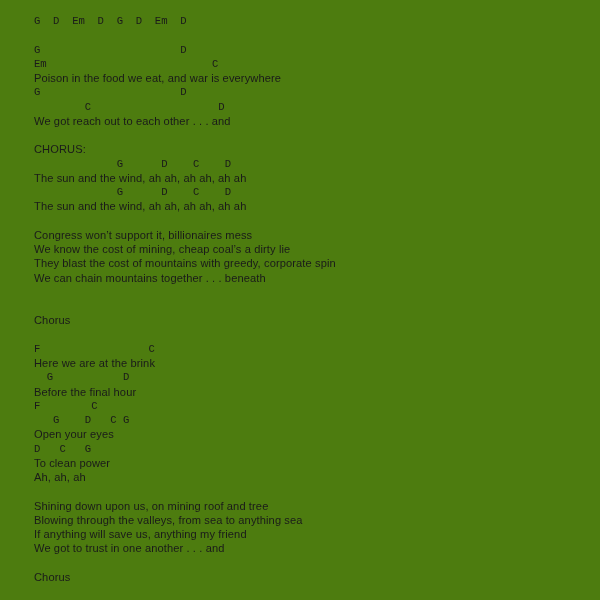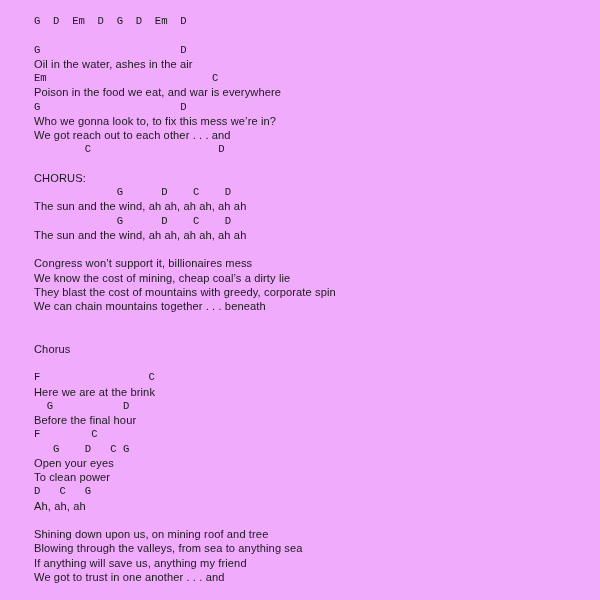--- a/index.html
+++ b/index.html
@@ -49,32 +49,30 @@
   .line.lyric {
     font-family: "Liberation Sans", sans-serif;
   }
   .line.label {
     font-family: "Liberation Sans", sans-serif;
   }
 </style>
 </head>
 <body>
 
-<div id="page" style="background: #f0abfc;">
+<div id="page" style="background: #4d7c0f;">
   <div id="sheet" style="color: rgb(26, 26, 26);">
       <span class="line chords">G  D  Em  D  G  D  Em  D</span>
       <span class="line blank"> </span>
       <span class="line chords">G                      D</span>
-      <span class="line lyric">Oil in the water, ashes in the air</span>
       <span class="line chords">Em                          C</span>
       <span class="line lyric">Poison in the food we eat, and war is everywhere</span>
       <span class="line chords">G                      D</span>
-      <span class="line lyric">Who we gonna look to, to fix this mess we’re in?</span>
+      <span class="line chords">        C                    D</span>
       <span class="line lyric">We got reach out to each other . . . and</span>
-      <span class="line chords">        C                    D</span>
       <span class="line blank"> </span>
       <span class="line label">CHORUS:</span>
       <span class="line chords">             G      D    C    D</span>
       <span class="line lyric">The sun and the wind, ah ah, ah ah, ah ah</span>
       <span class="line chords">             G      D    C    D</span>
       <span class="line lyric">The sun and the wind, ah ah, ah ah, ah ah</span>
       <span class="line blank"> </span>
       <span class="line lyric">Congress won’t support it, billionaires mess</span>
       <span class="line lyric">We know the cost of mining, cheap coal’s a dirty lie</span>
       <span class="line lyric">They blast the cost of mountains with greedy, corporate spin</span>
@@ -83,22 +81,22 @@
       <span class="line blank"> </span>
       <span class="line label">Chorus</span>
       <span class="line blank"> </span>
       <span class="line chords">F                 C</span>
       <span class="line lyric">Here we are at the brink</span>
       <span class="line chords">  G           D</span>
       <span class="line lyric">Before the final hour</span>
       <span class="line chords">F        C</span>
       <span class="line chords">   G    D   C G</span>
       <span class="line lyric">Open your eyes</span>
+      <span class="line chords">D   C   G</span>
       <span class="line lyric">To clean power</span>
-      <span class="line chords">D   C   G</span>
       <span class="line lyric">Ah, ah, ah</span>
       <span class="line blank"> </span>
       <span class="line lyric">Shining down upon us, on mining roof and tree</span>
       <span class="line lyric">Blowing through the valleys, from sea to anything sea</span>
       <span class="line lyric">If anything will save us, anything my friend</span>
       <span class="line lyric">We got to trust in one another . . . and</span>
       <span class="line blank"> </span>
       <span class="line label">Chorus</span>
     </div>
 </div>

